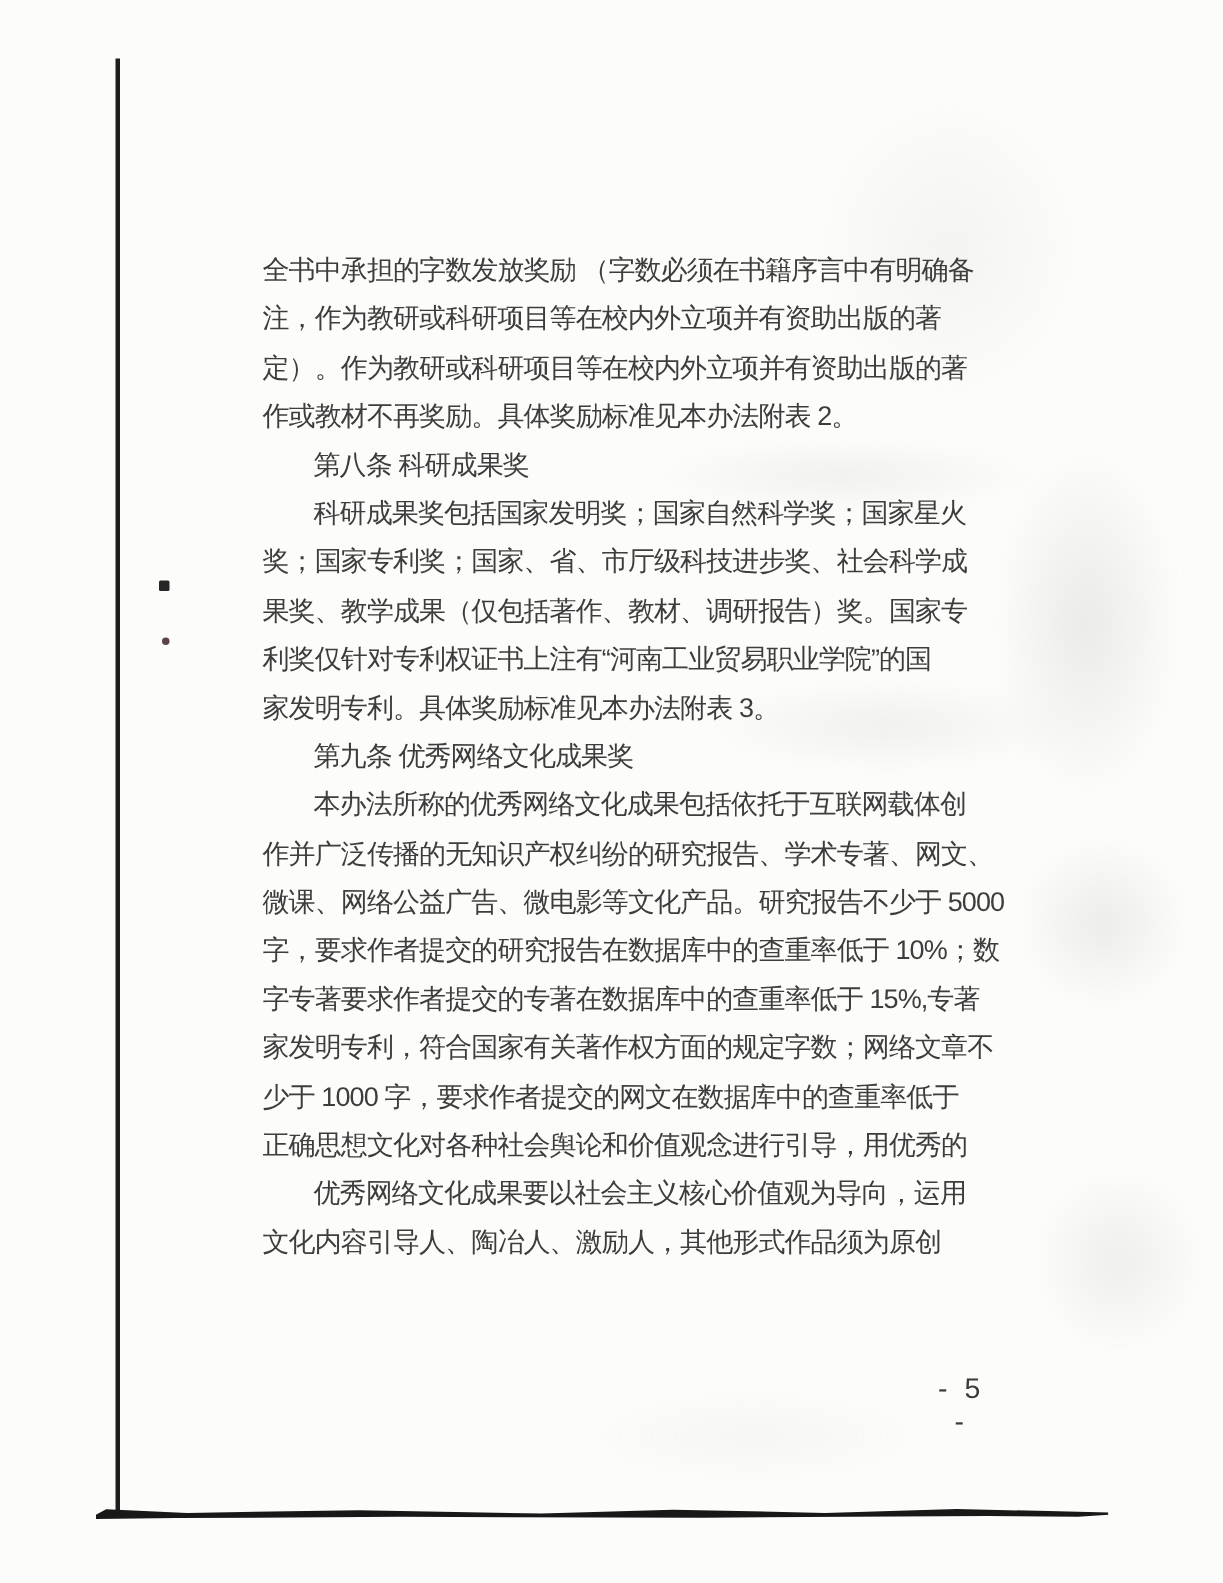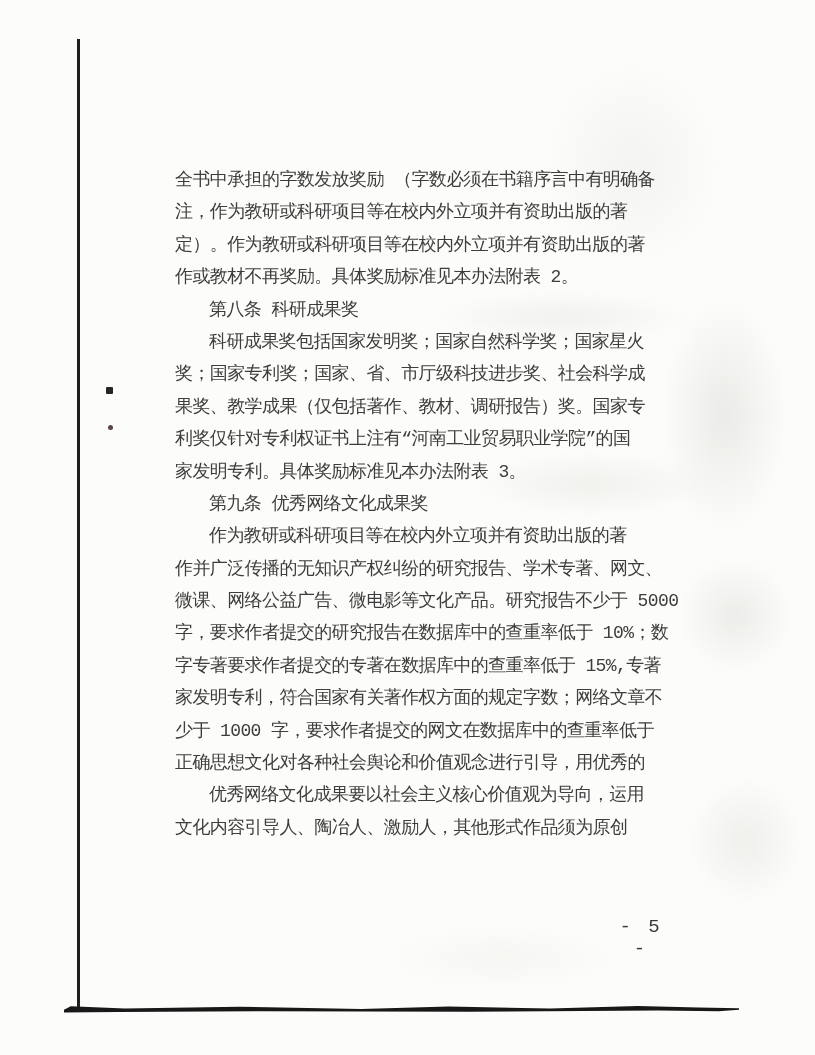--- a/index.html
+++ b/index.html
@@ -6,21 +6,21 @@
     margin: 0;
     padding: 0;
     background: #ffffff;
   }
   .scan {
     position: relative;
     width: 815px;
     height: 1055px;
     background: #fcfcfa;
     overflow: hidden;
-    font-family: Liberation Mono, monospace;
+    font-family: Liberation Sans, sans-serif;
   }
   
   .edge-left {
     position: absolute;
     left: 77px;
     top: 39px;
     width: 3px;
     height: 972px;
     background: #1e1e1e;
   }
@@ -125,21 +125,21 @@
     <div class="line">注，作为教研或科研项目等在校内外立项并有资助出版的著</div>
     <div class="line">定）。作为教研或科研项目等在校内外立项并有资助出版的著</div>
     <div class="line">作或教材不再奖励。具体奖励标准见本办法附表 2。</div>
     <div class="line indent">第八条 科研成果奖</div>
     <div class="line indent">科研成果奖包括国家发明奖；国家自然科学奖；国家星火</div>
     <div class="line">奖；国家专利奖；国家、省、市厅级科技进步奖、社会科学成</div>
     <div class="line">果奖、教学成果（仅包括著作、教材、调研报告）奖。国家专</div>
     <div class="line">利奖仅针对专利权证书上注有“河南工业贸易职业学院”的国</div>
     <div class="line">家发明专利。具体奖励标准见本办法附表 3。</div>
     <div class="line indent">第九条 优秀网络文化成果奖</div>
-    <div class="line indent">作为教研或科研项目等在校内外立项并有资助出版的著</div>
+    <div class="line indent">本办法所称的优秀网络文化成果包括依托于互联网载体创</div>
     <div class="line">作并广泛传播的无知识产权纠纷的研究报告、学术专著、网文、</div>
     <div class="line">微课、网络公益广告、微电影等文化产品。研究报告不少于 5000</div>
     <div class="line">字，要求作者提交的研究报告在数据库中的查重率低于 10%；数</div>
     <div class="line">字专著要求作者提交的专著在数据库中的查重率低于 15%,专著</div>
     <div class="line">家发明专利，符合国家有关著作权方面的规定字数；网络文章不</div>
     <div class="line">少于 1000 字，要求作者提交的网文在数据库中的查重率低于</div>
     <div class="line">正确思想文化对各种社会舆论和价值观念进行引导，用优秀的</div>
     <div class="line indent">优秀网络文化成果要以社会主义核心价值观为导向，运用</div>
     <div class="line">文化内容引导人、陶冶人、激励人，其他形式作品须为原创</div>
   </div>

